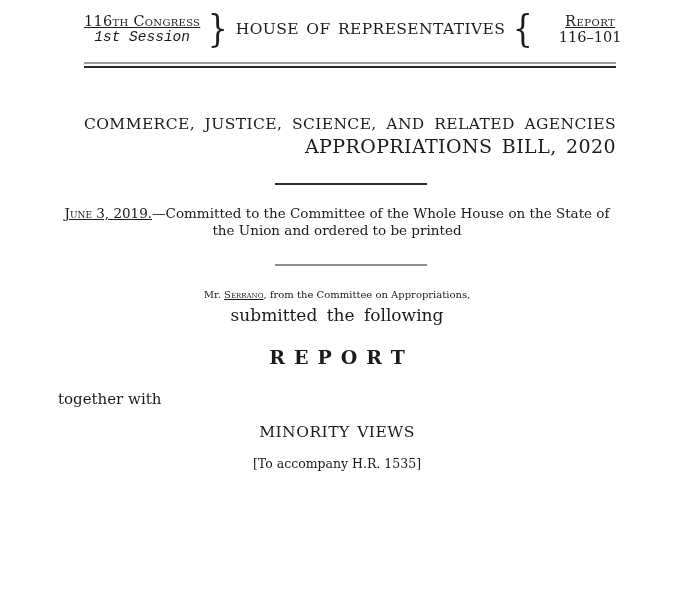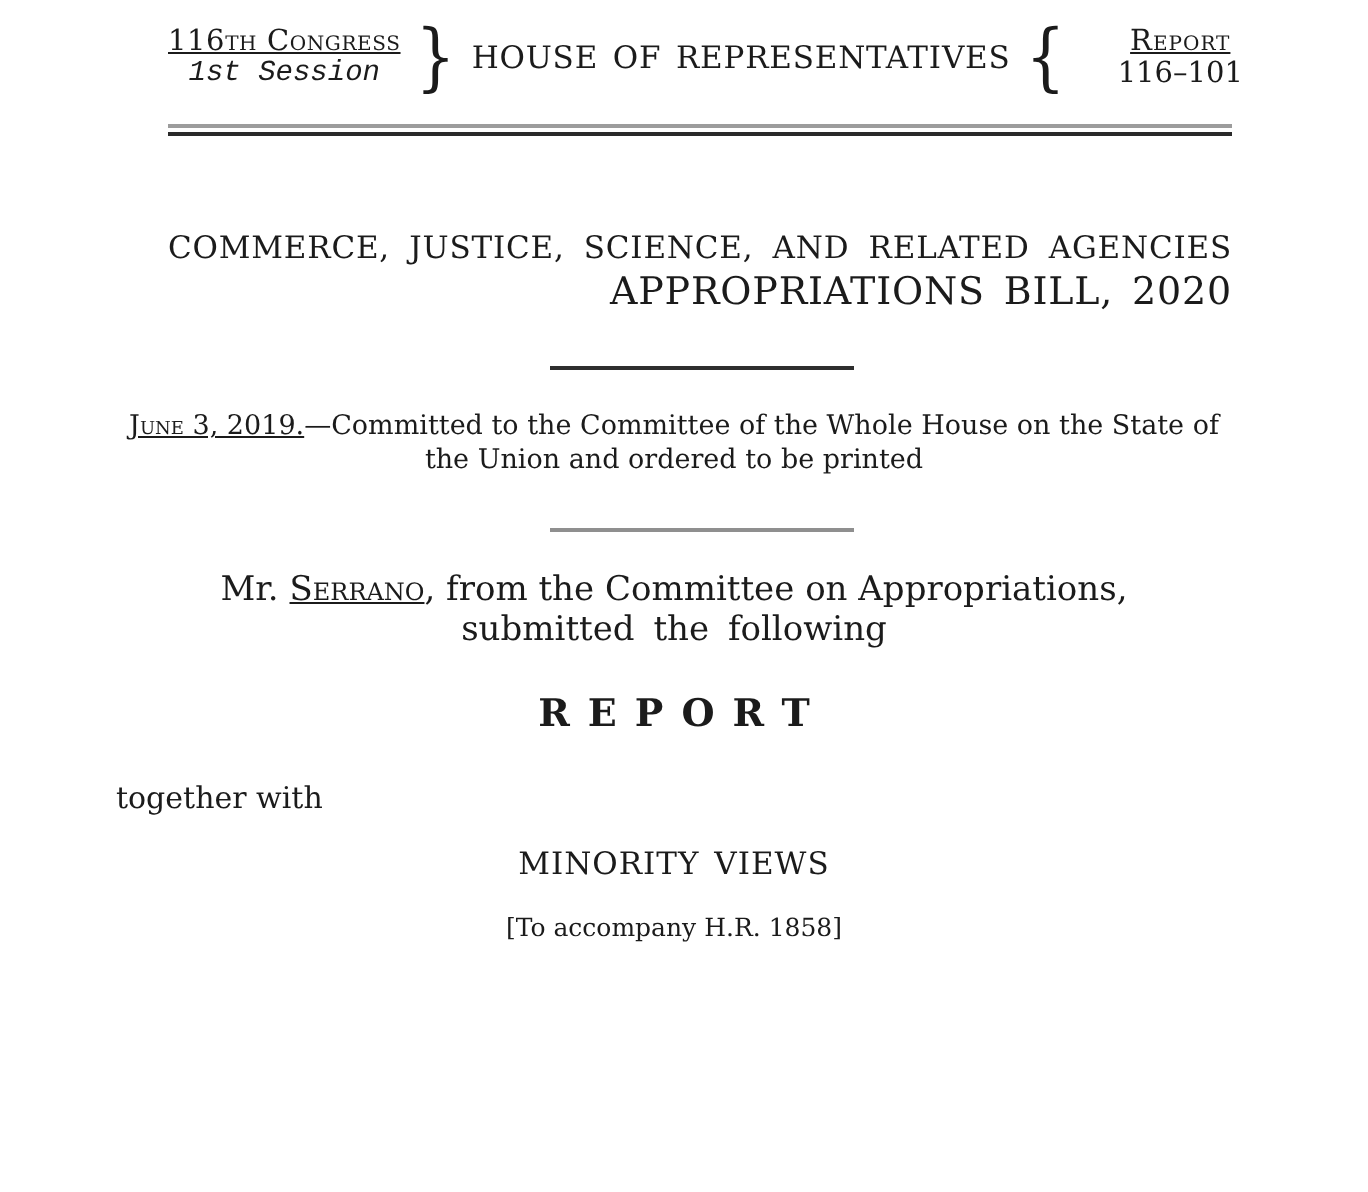--- a/index.html
+++ b/index.html
@@ -34,21 +34,21 @@
                  display:flex; justify-content:space-between; }
   .title-line1 span { flex:none; }
   .title-line1-text { width:532px; display:inline-block; text-align:justify; text-align-last:justify; }
   .title-line2 { text-align:right; font-size:19px; letter-spacing:0.4px; word-spacing:3px; line-height:22px; }
 
   .rule-short { width:152px; height:2px; background:#2e2e2e; margin-top:26px; margin-left:217px; }
   .rule-short.gray { background:#8f8f8f; margin-top:25px; }
 
   .committed { margin:20px auto 0; width:548px; text-align:center; font-size:13.5px; line-height:17px; }
 
-  .serrano { margin-top:19px; text-align:center; font-size:17px; line-height:20px; }
+  .serrano { margin-top:19px; text-align:center; font-size:10px; line-height:20px; }
   .serrano-line2 { text-align:center; font-size:17px; line-height:20px; word-spacing:4px; }
 
   .report-heading { margin-top:21px; text-align:center; font-size:19px; letter-spacing:9px; padding-left:9px; }
   .together { margin-top:22px; text-align:left; font-size:15px; }
   .minority { margin-top:15px; text-align:center; font-size:15.5px; letter-spacing:0.5px; word-spacing:2px; }
   .accompany { margin-top:15px; text-align:center; font-size:12.5px; }
 
   .body-par { margin-top:13px; font-size:15.5px; line-height:17.6px; text-align:justify;
               text-indent:23px; word-spacing:1.5px; }
 </style>
@@ -89,17 +89,17 @@
 
     <p class="serrano"><span>Mr. </span><span class="sc">Serrano</span><span>, from the Committee on Appropriations,</span></p>
     <p class="serrano-line2">submitted  the  following</p>
 
     <h1 class="report-heading">REPORT</h1>
 
     <p class="together">together with</p>
 
     <p class="minority">MINORITY VIEWS</p>
 
-    <p class="accompany">[To accompany H.R. 1858]</p>
+    <p class="accompany">[To accompany H.R. 1535]</p>
 
 
   </div>
 </div>
 
 </body></html>

